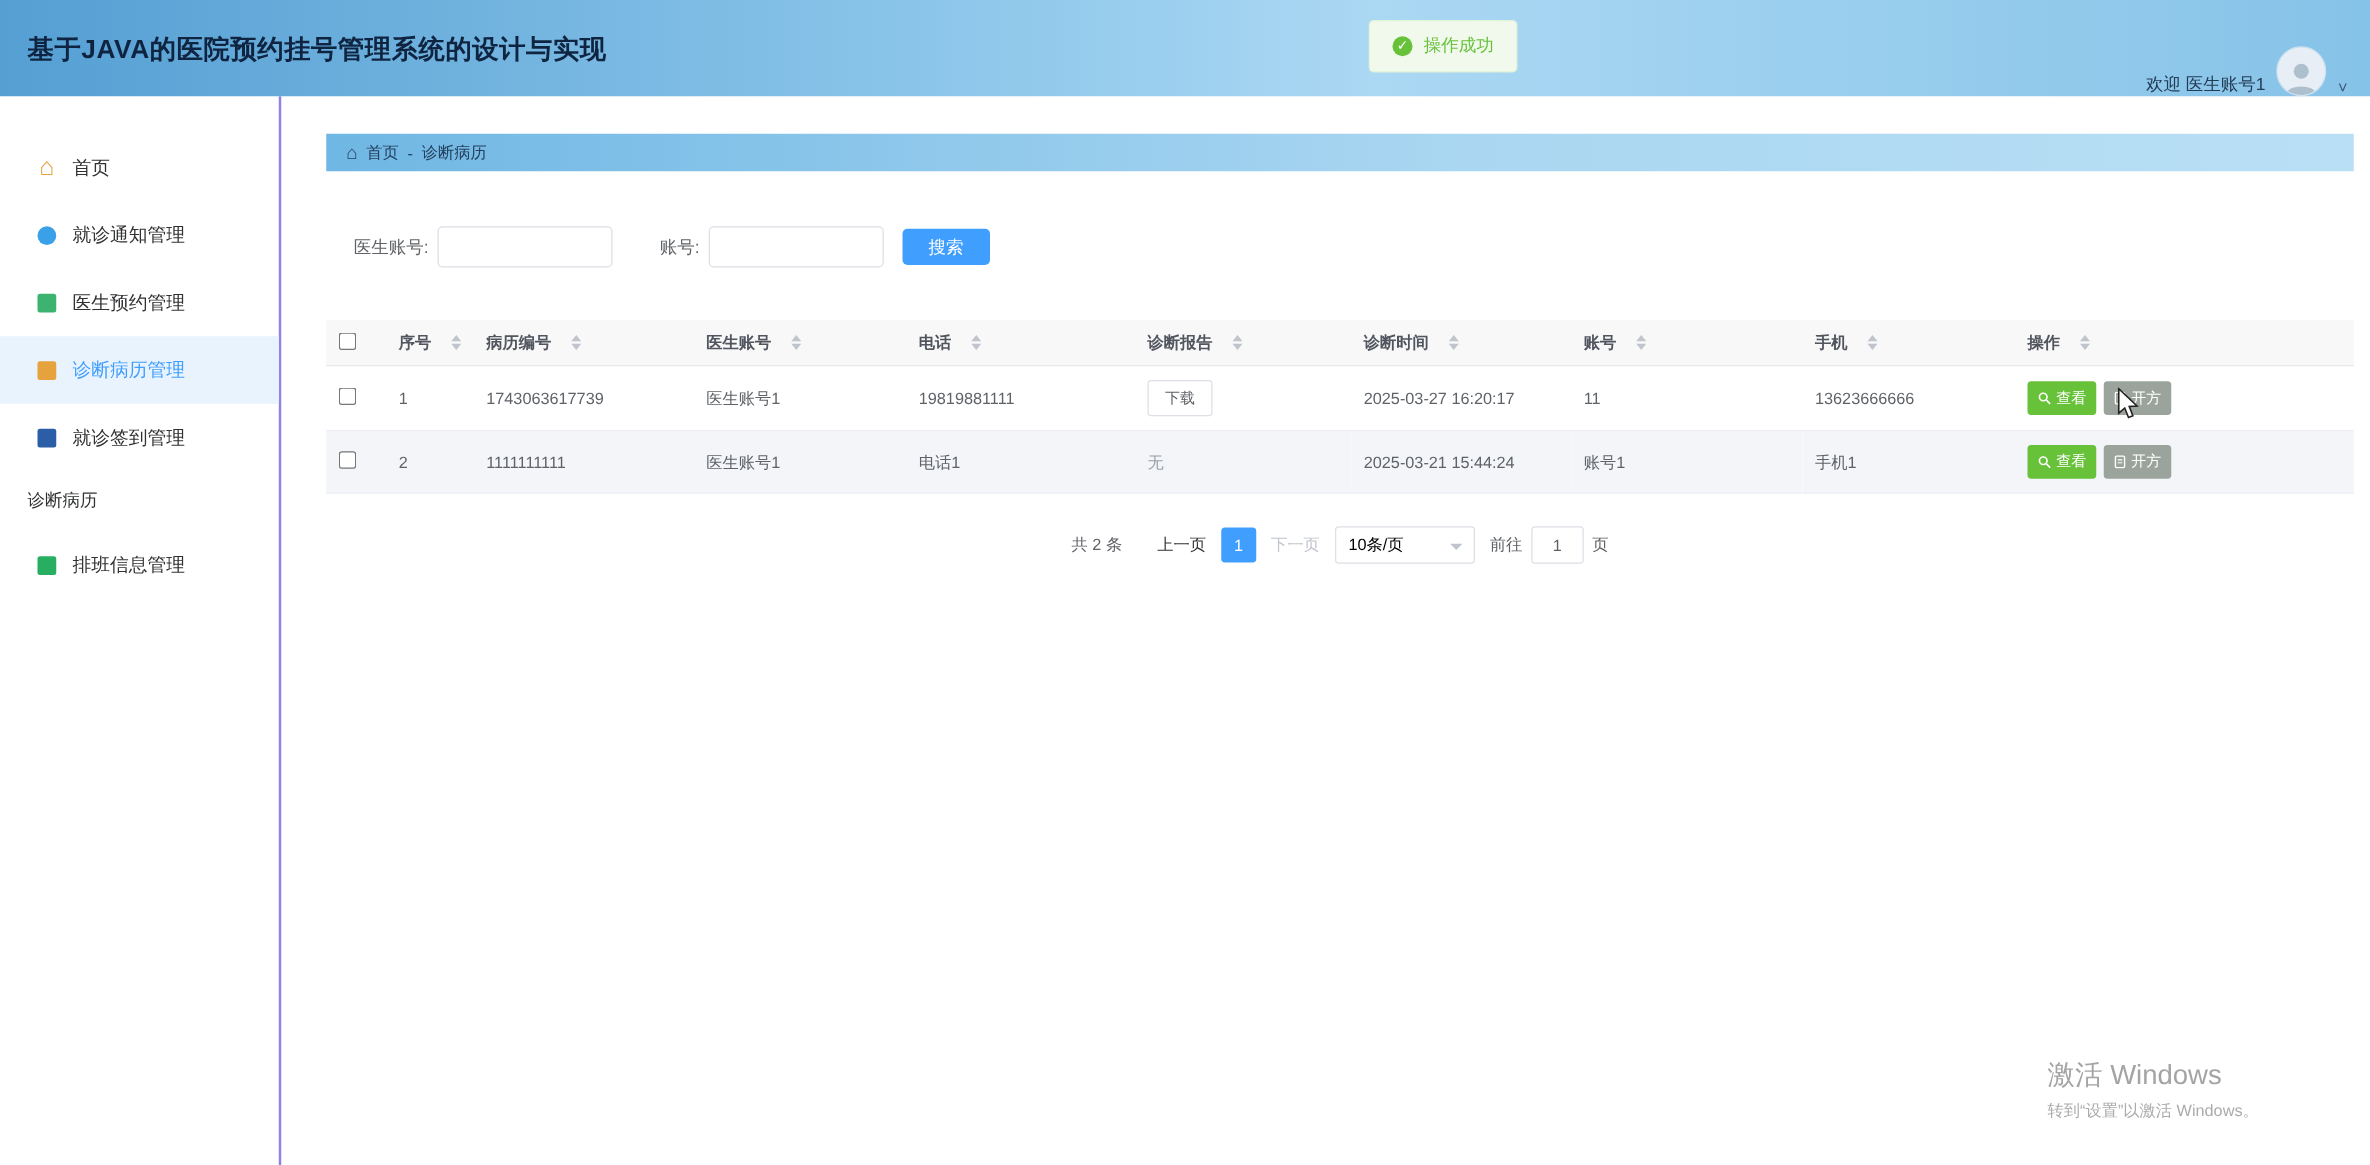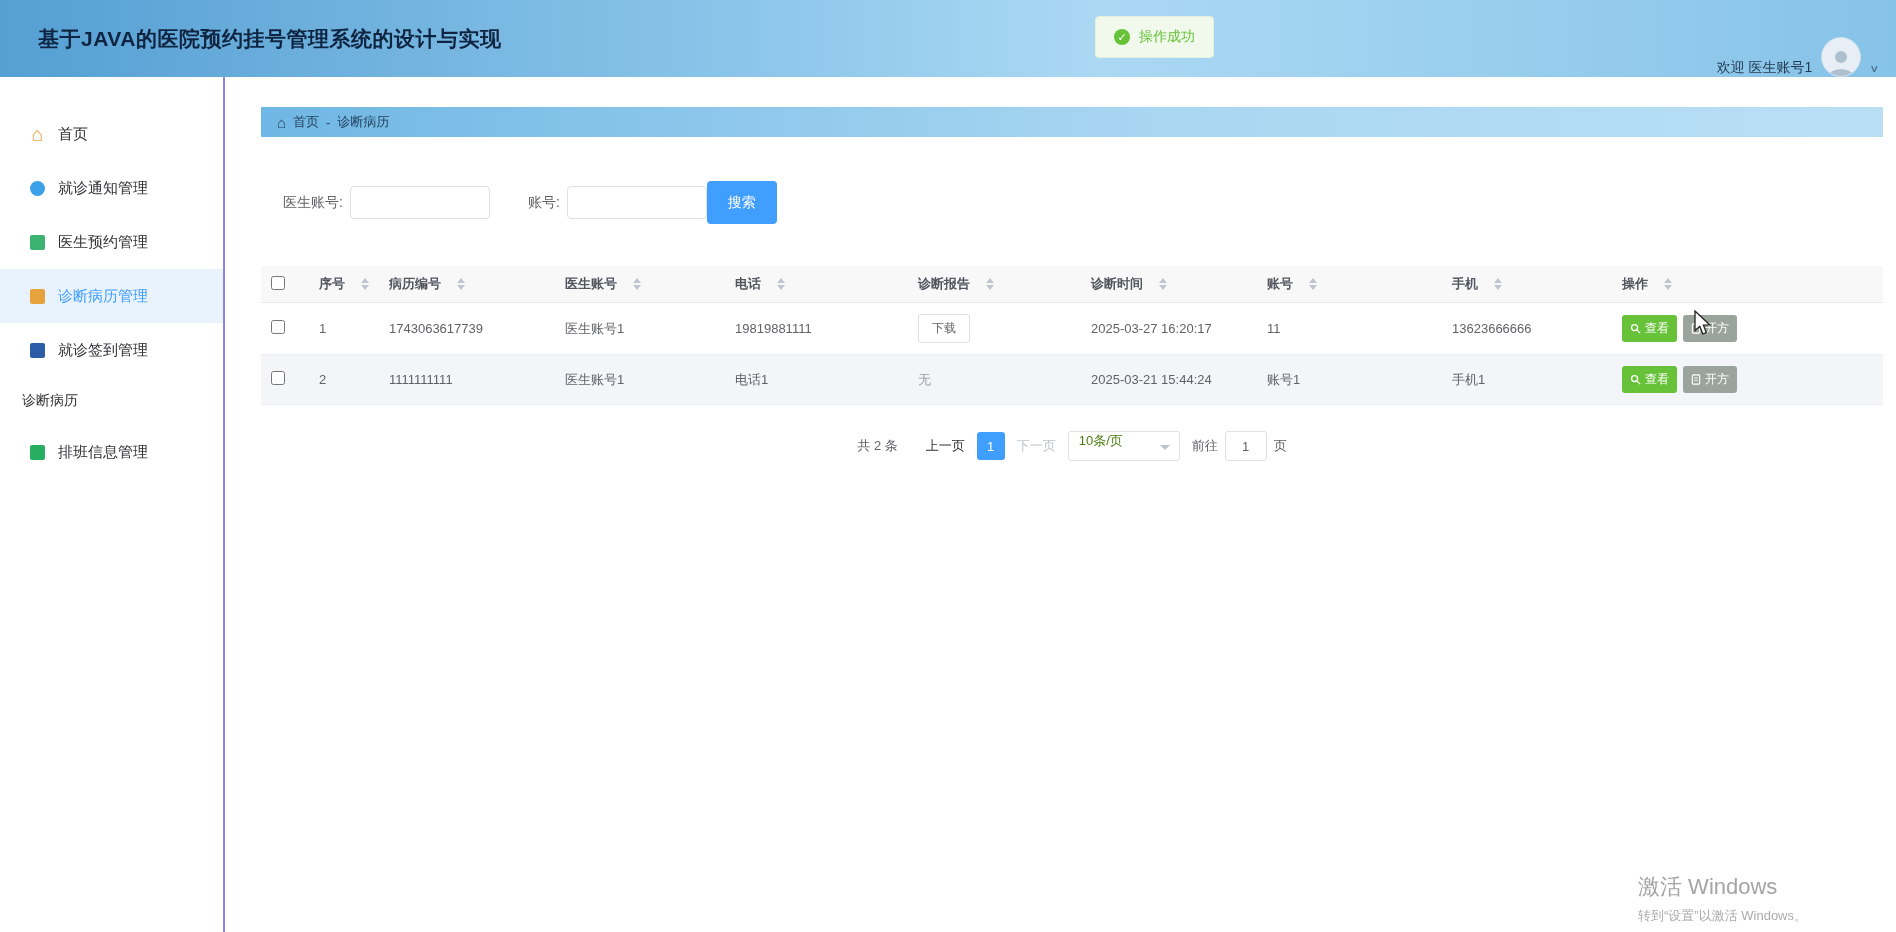--- a/index.html
+++ b/index.html
@@ -1,21 +1,21 @@
 <!DOCTYPE html>
 <html><head>
 <meta charset="utf-8">
 <style>
   *{margin:0;padding:0;box-sizing:border-box}
   html,body{width:1896px;height:932px;overflow:hidden;background:#fff;
     font-family:"Liberation Sans","DejaVu Sans",sans-serif}
   .page{position:relative;width:1896px;height:932px;background:#fff}
 
   
-  .app-header{position:relative;height:77px;display:flex;align-items:center;padding:0 38px;
+  .app-header{position:relative;height:77px;display:flex;align-items:center;padding:0 22px;
     background:linear-gradient(90deg,#559fd3 0%,#8cc6ea 40%,#abd8f3 58%,#86c3e8 100%)}
   .app-title{font-size:21px;font-weight:bold;color:#0e2440;letter-spacing:.5px}
   .toast{position:absolute;left:1095px;top:16px;display:flex;align-items:center;gap:9px;
     background:#f0f9eb;border:1px solid #e1f3d8;border-radius:4px;padding:11px 18px;
     color:#67c23a;font-size:14px}
   .toast-check{width:16px;height:16px;border-radius:50%;background:#67c23a;color:#fff;
     font-size:11px;display:inline-flex;align-items:center;justify-content:center;line-height:1}
   .user-area{position:absolute;right:18px;top:0;height:77px;display:flex;align-items:flex-end;gap:9px}
   .welcome{font-size:14px;color:#233c55}
   .avatar{width:40px;height:40px;border-radius:50%;background:#e7eef5;overflow:hidden;
@@ -40,22 +40,22 @@
   .breadcrumb{height:30px;background:linear-gradient(90deg,#6fb7e4 0%,#a9d6f1 55%,#b9dff5 100%);
     display:flex;align-items:center;padding:0 16px;font-size:13px;color:#24415e;gap:7px}
   .bc-home{font-size:15px;line-height:1;color:#24415e;cursor:pointer}
   .bc-link{cursor:pointer}
 
   .search{margin-top:44px;display:flex;align-items:center;font-size:14px;color:#606266;padding-left:22px}
   .search label{margin-right:7px}
   .search input{width:140px;height:33px;border:1px solid #dcdfe6;border-radius:4px;
     padding:0 10px;font-size:13px;color:#606266;outline:none;background:#fff}
   .gap{width:38px}
-  .btn-search{width:70px;height:43px;background:#409eff;color:#fff;border:none;border-radius:4px;
-    font-size:14px;margin-left:0;cursor:pointer}
+  .btn-search{width:70px;height:29px;background:#409eff;color:#fff;border:none;border-radius:4px;
+    font-size:14px;margin-left:15px;cursor:pointer}
 
   table{margin-top:42px;width:100%;border-collapse:collapse;table-layout:fixed;font-size:13px}
   thead th{background:#f8f8f9;font-weight:bold;color:#51555e;text-align:left;
     padding:9px 10px;border-bottom:1px solid #e8eaec;white-space:nowrap}
   tbody td{padding:11px 10px;border-bottom:1px solid #ebeef5;color:#5f6368;white-space:nowrap;overflow:hidden}
   tr.row-alt td{background:#f3f5f8}
   .th-inner{display:inline-flex;align-items:center;gap:16px;cursor:pointer}
   .sort{display:inline-flex;flex-direction:column;gap:2px}
   .sort i{display:block;width:0;height:0;border-left:4px solid transparent;border-right:4px solid transparent}
   .sort .up{border-bottom:5px solid #c0c4cc}
@@ -70,29 +70,29 @@
   .btn-rx{background:#9ba49c;margin-left:6px}
 
   .pagination{margin-top:26px;display:flex;align-items:center;justify-content:center;gap:12px;
     font-size:13px;color:#606266}
   .pg-total{margin-right:16px;color:#606266}
   .pg-btn{cursor:pointer;color:#303133}
   .pg-btn.disabled{color:#c0c4cc;cursor:default}
   .pg-num{width:28px;height:28px;background:#409eff;color:#fff;border-radius:3px;
     display:flex;align-items:center;justify-content:center;cursor:pointer}
   .pg-select{position:relative;width:112px;height:30px;border:1px solid #dcdfe6;border-radius:3px;
-    display:flex;padding:0 24px 0 10px;color:#4d7c0f;cursor:pointer;background:#fff}
+    display:flex;align-items:center;padding:0 24px 0 10px;color:#000000;cursor:pointer;background:#fff}
   .pg-select .arrow{position:absolute;right:9px;top:13px;width:0;height:0;
     border-left:5px solid transparent;border-right:5px solid transparent;border-top:5px solid #c0c4cc}
   .pg-goto{display:flex;align-items:center;gap:7px}
   .pg-goto input{width:42px;height:30px;border:1px solid #dcdfe6;border-radius:3px;
     text-align:center;font-size:13px;color:#606266;outline:none}
 
   
-  .watermark{position:absolute;left:1638px;top:872px;color:#a4a4a4;pointer-events:none}
+  .watermark{position:absolute;left:1638px;top:845px;color:#a4a4a4;pointer-events:none}
   .wm1{font-size:22px;font-weight:300}
   .wm2{font-size:13px;margin-top:5px;color:#ababab}
   .cursor{position:absolute;left:1693px;top:310px;pointer-events:none;z-index:50}
 </style>
 </head>
 <body>
 
 <div class="page">
 
   <header class="app-header">

